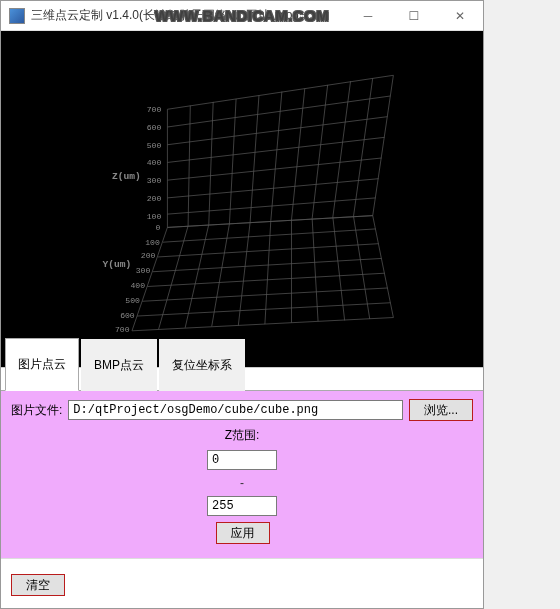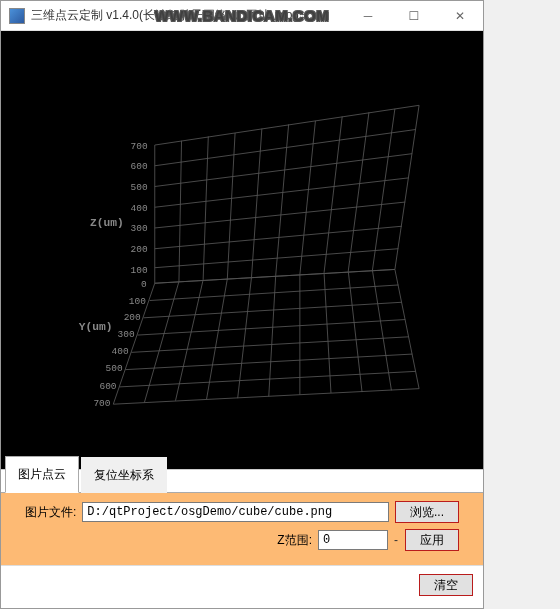--- a/index.html
+++ b/index.html
@@ -13,32 +13,32 @@
 
 .watermark { position: absolute; top: 6px; left: 50%; transform: translateX(-50%); z-index: 100; pointer-events: none; font-family: Arial, sans-serif; font-weight: bold; letter-spacing: 0.5px; font-size: 15px; color: #404040; text-shadow: -1px -1px 0 #555, 1px -1px 0 #555, -1px 1px 0 #555, 1px 1px 0 #555; }
 
 .viewport { flex: 1; background: #000; position: relative; overflow: hidden; }
 .viewport svg { width: 100%; height: 100%; }
 .axis-label { font-family: "Courier New", monospace; font-size: 13px; fill: #888; font-weight: bold; }
 .tick-label { font-family: "Courier New", monospace; font-size: 11px; fill: #888; }
 .gridline { stroke: #555; stroke-width: 1; fill: none; }
 
 .tabstrip { height: 24px; background: #fff; border-top: 1px solid #ccc; border-bottom: 1px solid #aaa; display: flex; align-items: flex-end; padding-left: 4px; }
-.tab { padding: 9px 12px; font-size: 12px; border: 1px solid transparent; border-bottom: none; cursor: pointer; position: relative; top: 1px; background: #f0f0f0; margin-right: 2px; }
+.tab { padding: 17px 12px; font-size: 12px; border: 1px solid transparent; border-bottom: none; cursor: pointer; position: relative; top: 1px; background: #f0f0f0; margin-right: 2px; }
 .tab.active { background: #fff; border-color: #aaa; border-bottom: 1px solid #fff; }
 
-.panel { padding: 8px 24px; background: #fdba74; }
+.panel { padding: 8px 10px; background: #f0abfc; }
 .row { display: flex; align-items: center; margin-bottom: 6px; gap: 6px; }
 .row .lbl { font-size: 12px; white-space: nowrap; }
 .row input[type=text] { flex: 1; height: 20px; border: 1px solid #7a7a7a; padding: 0 4px; font-size: 12px; font-family: Liberation Mono, monospace; }
 .row input.num { width: 70px; flex: none; text-align: left; }
 .btn { height: 22px; padding: 0 14px; font-size: 12px; background: #e1e1e1; border: 1px solid #b91c1c; cursor: pointer; }
 .dash { color: #333; }
 
-.footer { padding: 8px 10px 12px; background: #fff; border-top: 1px solid #ddd; display: flex; justify-content: flex-end; }
+.footer { padding: 15px 10px 12px; background: #fff; border-top: 1px solid #ddd; display: flex; justify-content: flex-start; }
 </style>
 </head>
 <body>
 
 <div class="window">
 
   <div class="titlebar">
     <div class="app-icon"></div>
     <div class="title">三维点云定制 v1.4.0(长沙红胖子网络 … 网址: blog....</div>
     <div class="winbtns">
@@ -119,33 +119,35 @@
         <path class="gridline" d="M374 254 L382 393"></path>
         <path class="gridline" d="M402 252 L418 392"></path>
         <path class="gridline" d="M430 251 L452 390"></path>
         <path class="gridline" d="M456 250 L484 388"></path>
       </g>
     </svg>
   </div>
 
   <div class="tabstrip">
     <div class="tab active">图片点云</div>
+    <div class="tab">BMP点云</div>
     <div class="tab">复位坐标系</div>
   </div>
 
   <div class="panel">
     <div class="row">
       <span class="lbl">图片文件:</span>
       <input type="text" value="D:/qtProject/osgDemo/cube/cube.png" style="">
       <button class="btn">浏览...</button>
     </div>
-    <div class="row" style="justify-content:flex-end;">
+    <div class="row" style="justify-content:flex-end;flex-direction:column;">
       <span class="lbl">Z范围:</span>
       <input type="text" class="num" value="0" style="">
       <span class="dash">-</span>
+      <input type="text" class="num" value="255" style="">
       <button class="btn" style="margin-left:1px;">应用</button>
     </div>
   </div>
 
   <div class="footer">
     <button class="btn">清空</button>
   </div>
 
 </div>
 

